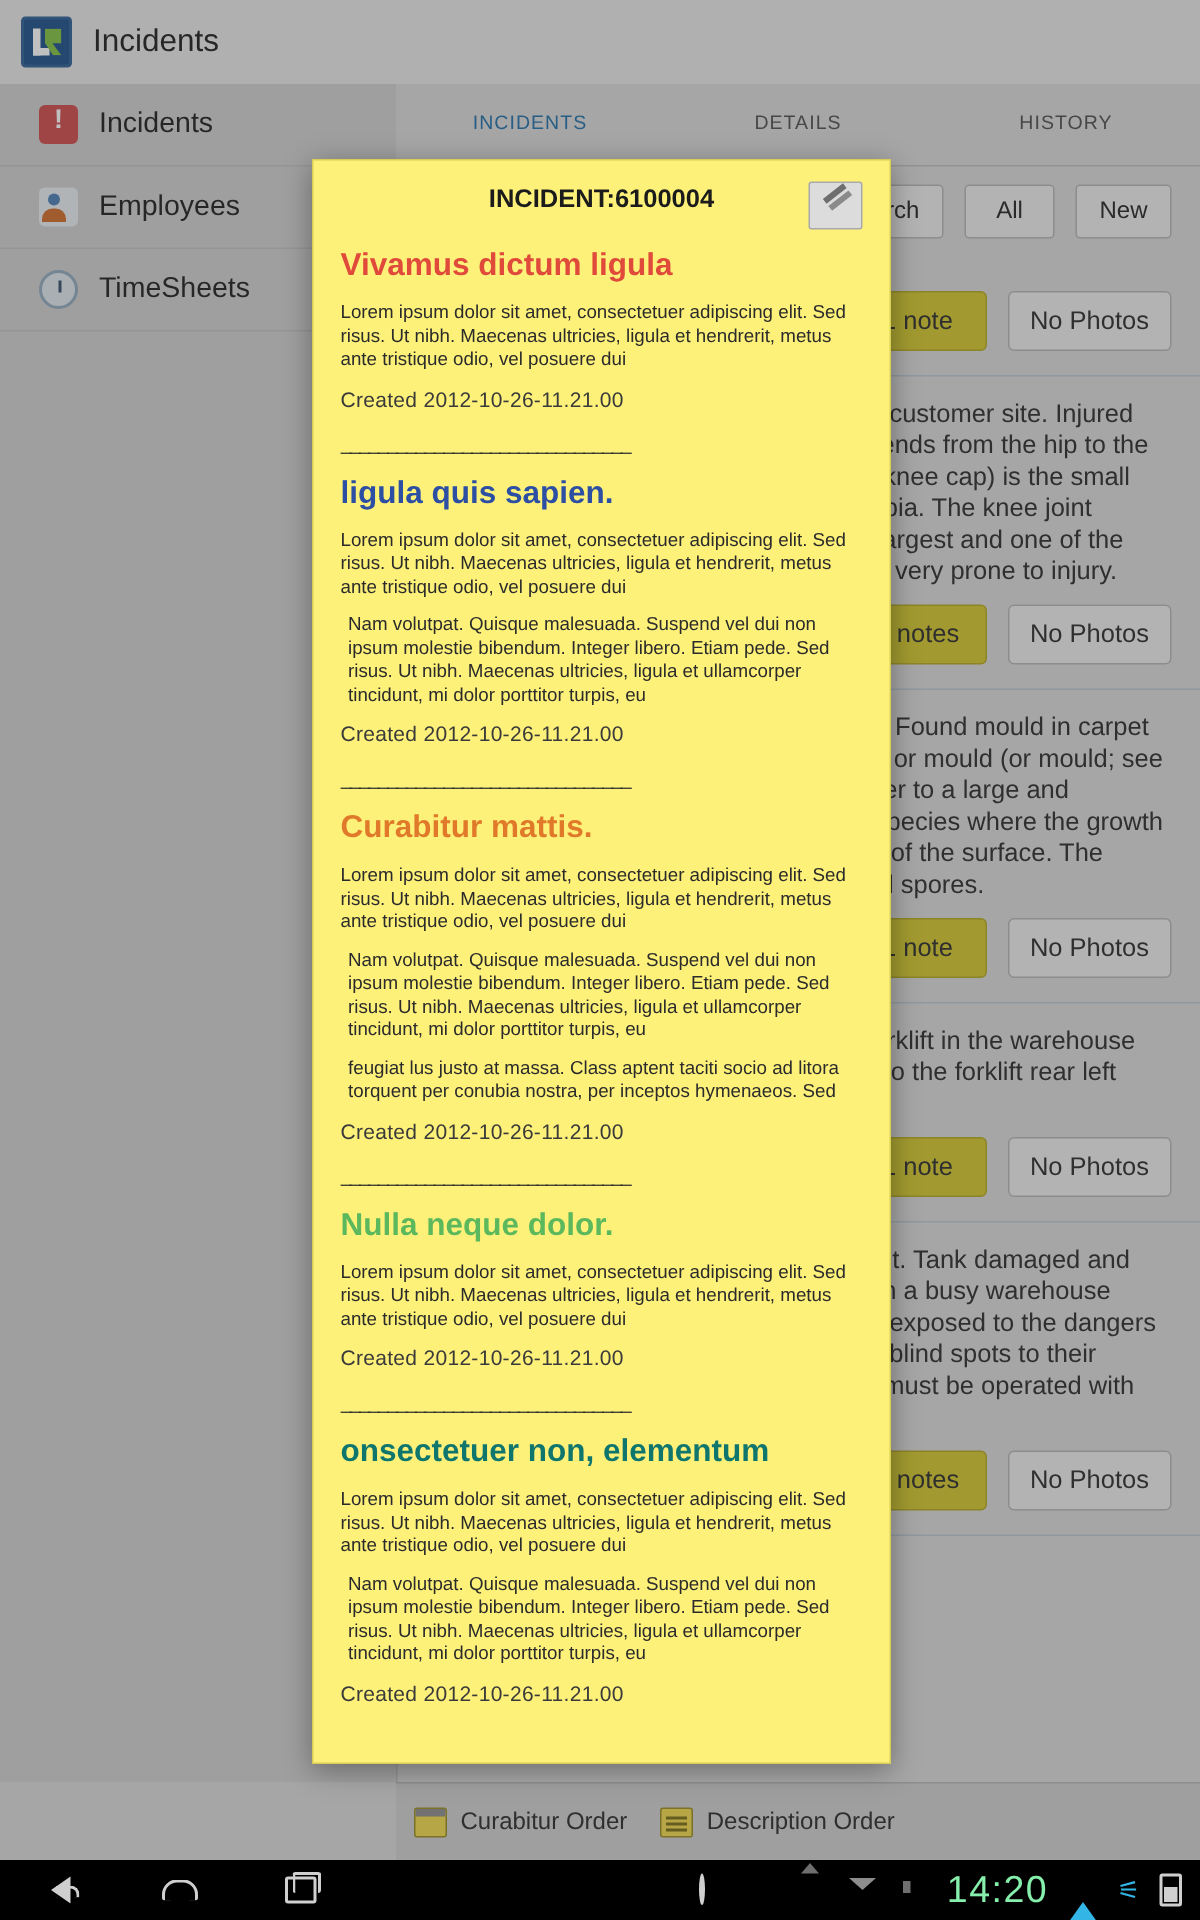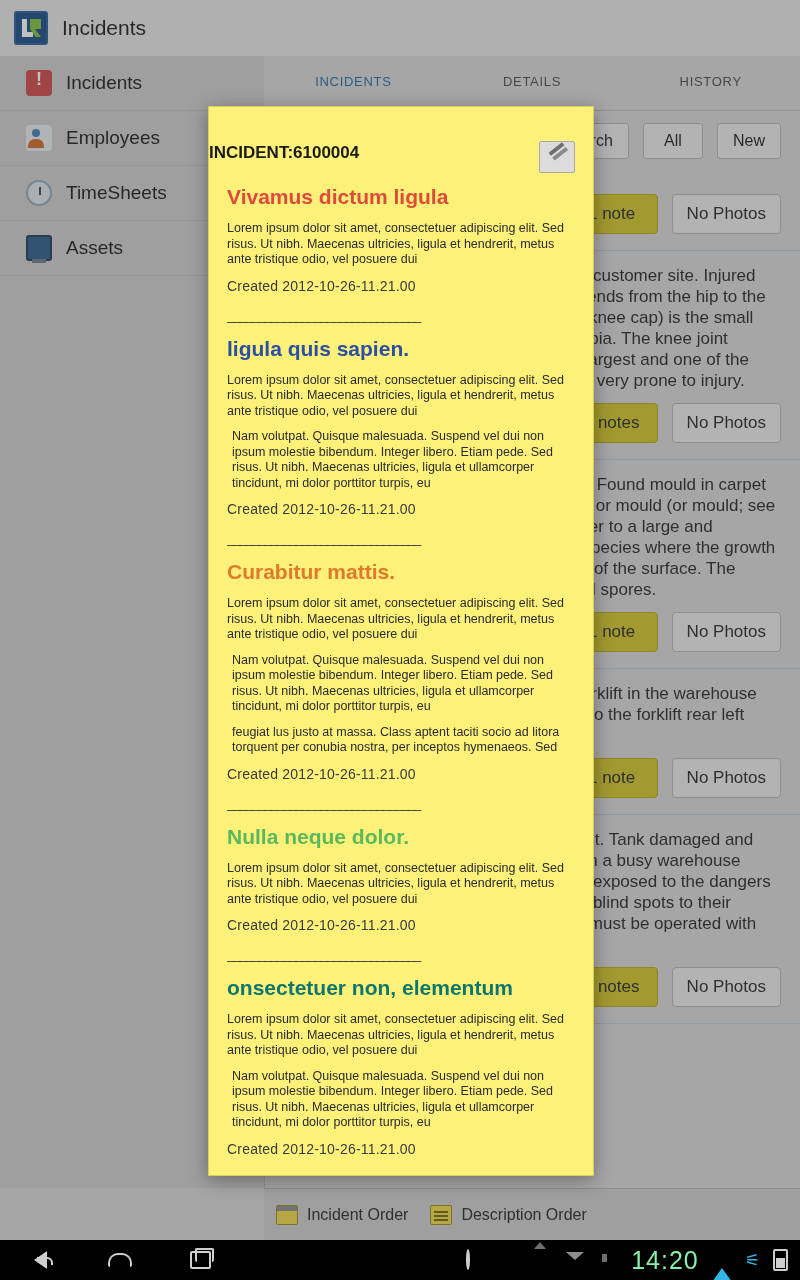--- a/index.html
+++ b/index.html
@@ -317,22 +317,22 @@
     height: 1068px;
     background: #fdf17a;
     border: 1px solid #d9ce55;
     box-shadow: 0 4px 18px rgba(0,0,0,0.35);
     overflow: hidden;
   }
   .note-header {
     height: 52px;
     display: flex;
     align-items: center;
-    position: relative;
-    margin-top: 20px;
+    justify-content: center;
+    position: relative;
   }
   .note-header-title {
     font-size: 17px;
     font-weight: bold;
     color: #1b1b1b;
   }
   .edit-icon {
     position: absolute;
     right: 18px; top: 14px;
     width: 34px; height: 30px;
@@ -518,24 +518,20 @@
       <span>Incidents</span>
     </div>
     <div class="nav-item">
       <span class="nav-icon ico-employees"></span>
       <span>Employees</span>
     </div>
     <div class="nav-item">
       <span class="nav-icon ico-timesheets"></span>
       <span>TimeSheets</span>
     </div>
-    <div class="nav-item">
-      <span class="nav-icon ico-assets"></span>
-      <span>Assets</span>
-    </div>
   </div>
 
   <div class="tabs">
     <div class="tab active">INCIDENTS</div>
     <div class="tab">DETAILS</div>
     <div class="tab">HISTORY</div>
   </div>
 
   <div class="toolbar">
     <div class="tbtn">Search</div>
@@ -577,21 +573,21 @@
       <div class="row-actions">
         <div class="note-badge">9 notes</div>
         <div class="photo-badge">No Photos</div>
       </div>
     </div>
   </div>
 
   <div class="bottombar">
     <div class="bb-item">
       <span class="bb-ico ico-calendar"></span>
-      <span>Incident Order</span>
+      <span>Curabitur Order</span>
     </div>
     <div class="bb-item">
       <span class="bb-ico ico-desc"></span>
       <span>Description Order</span>
     </div>
   </div>
 
   <div class="overlay"></div>
 
   <div class="note-dialog">

